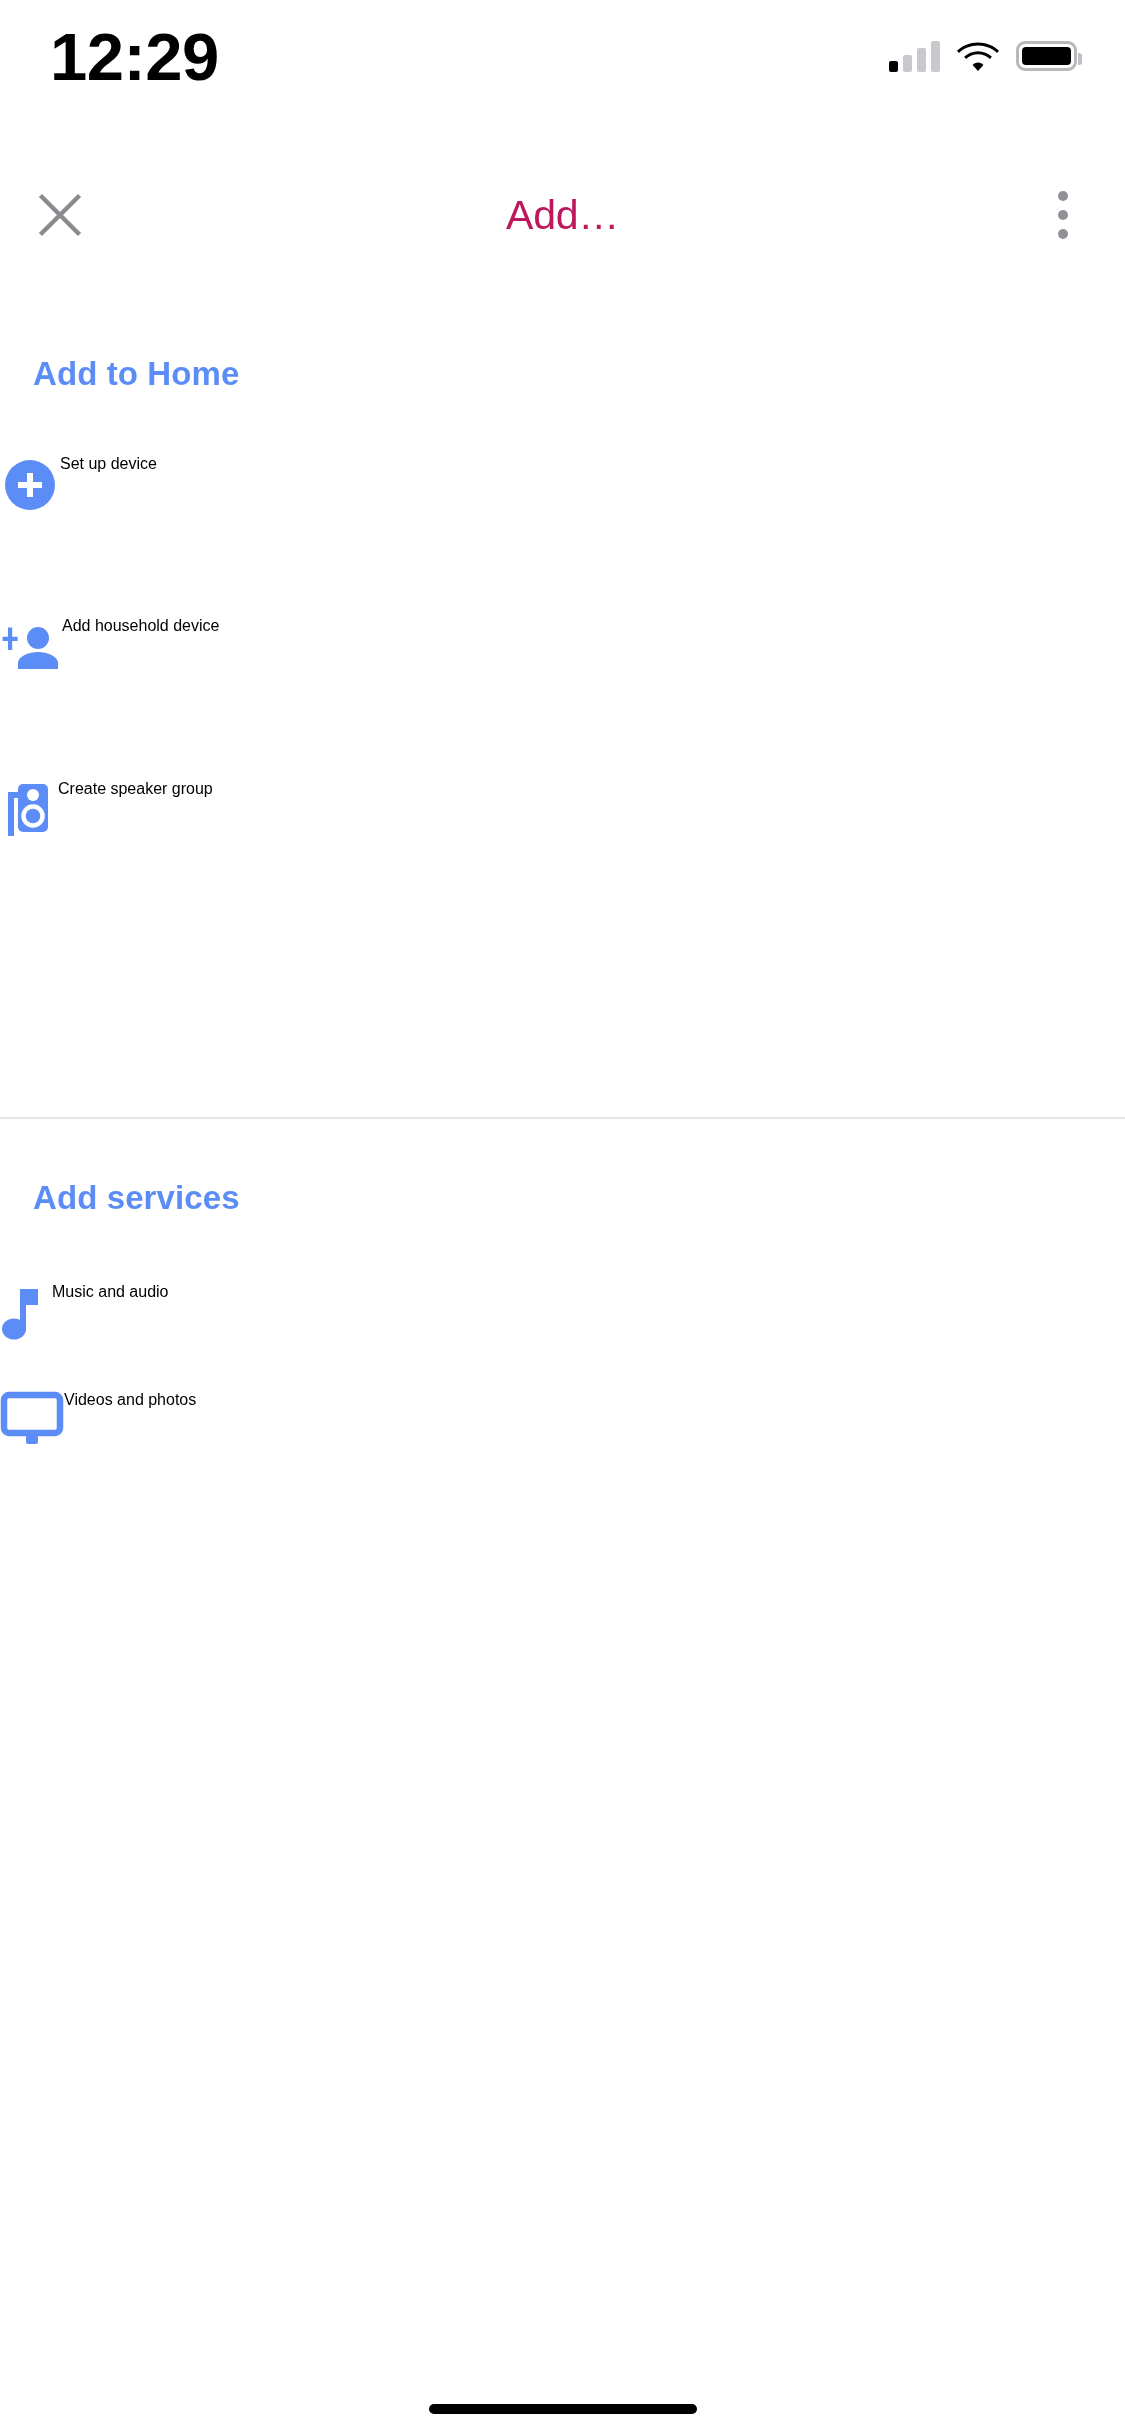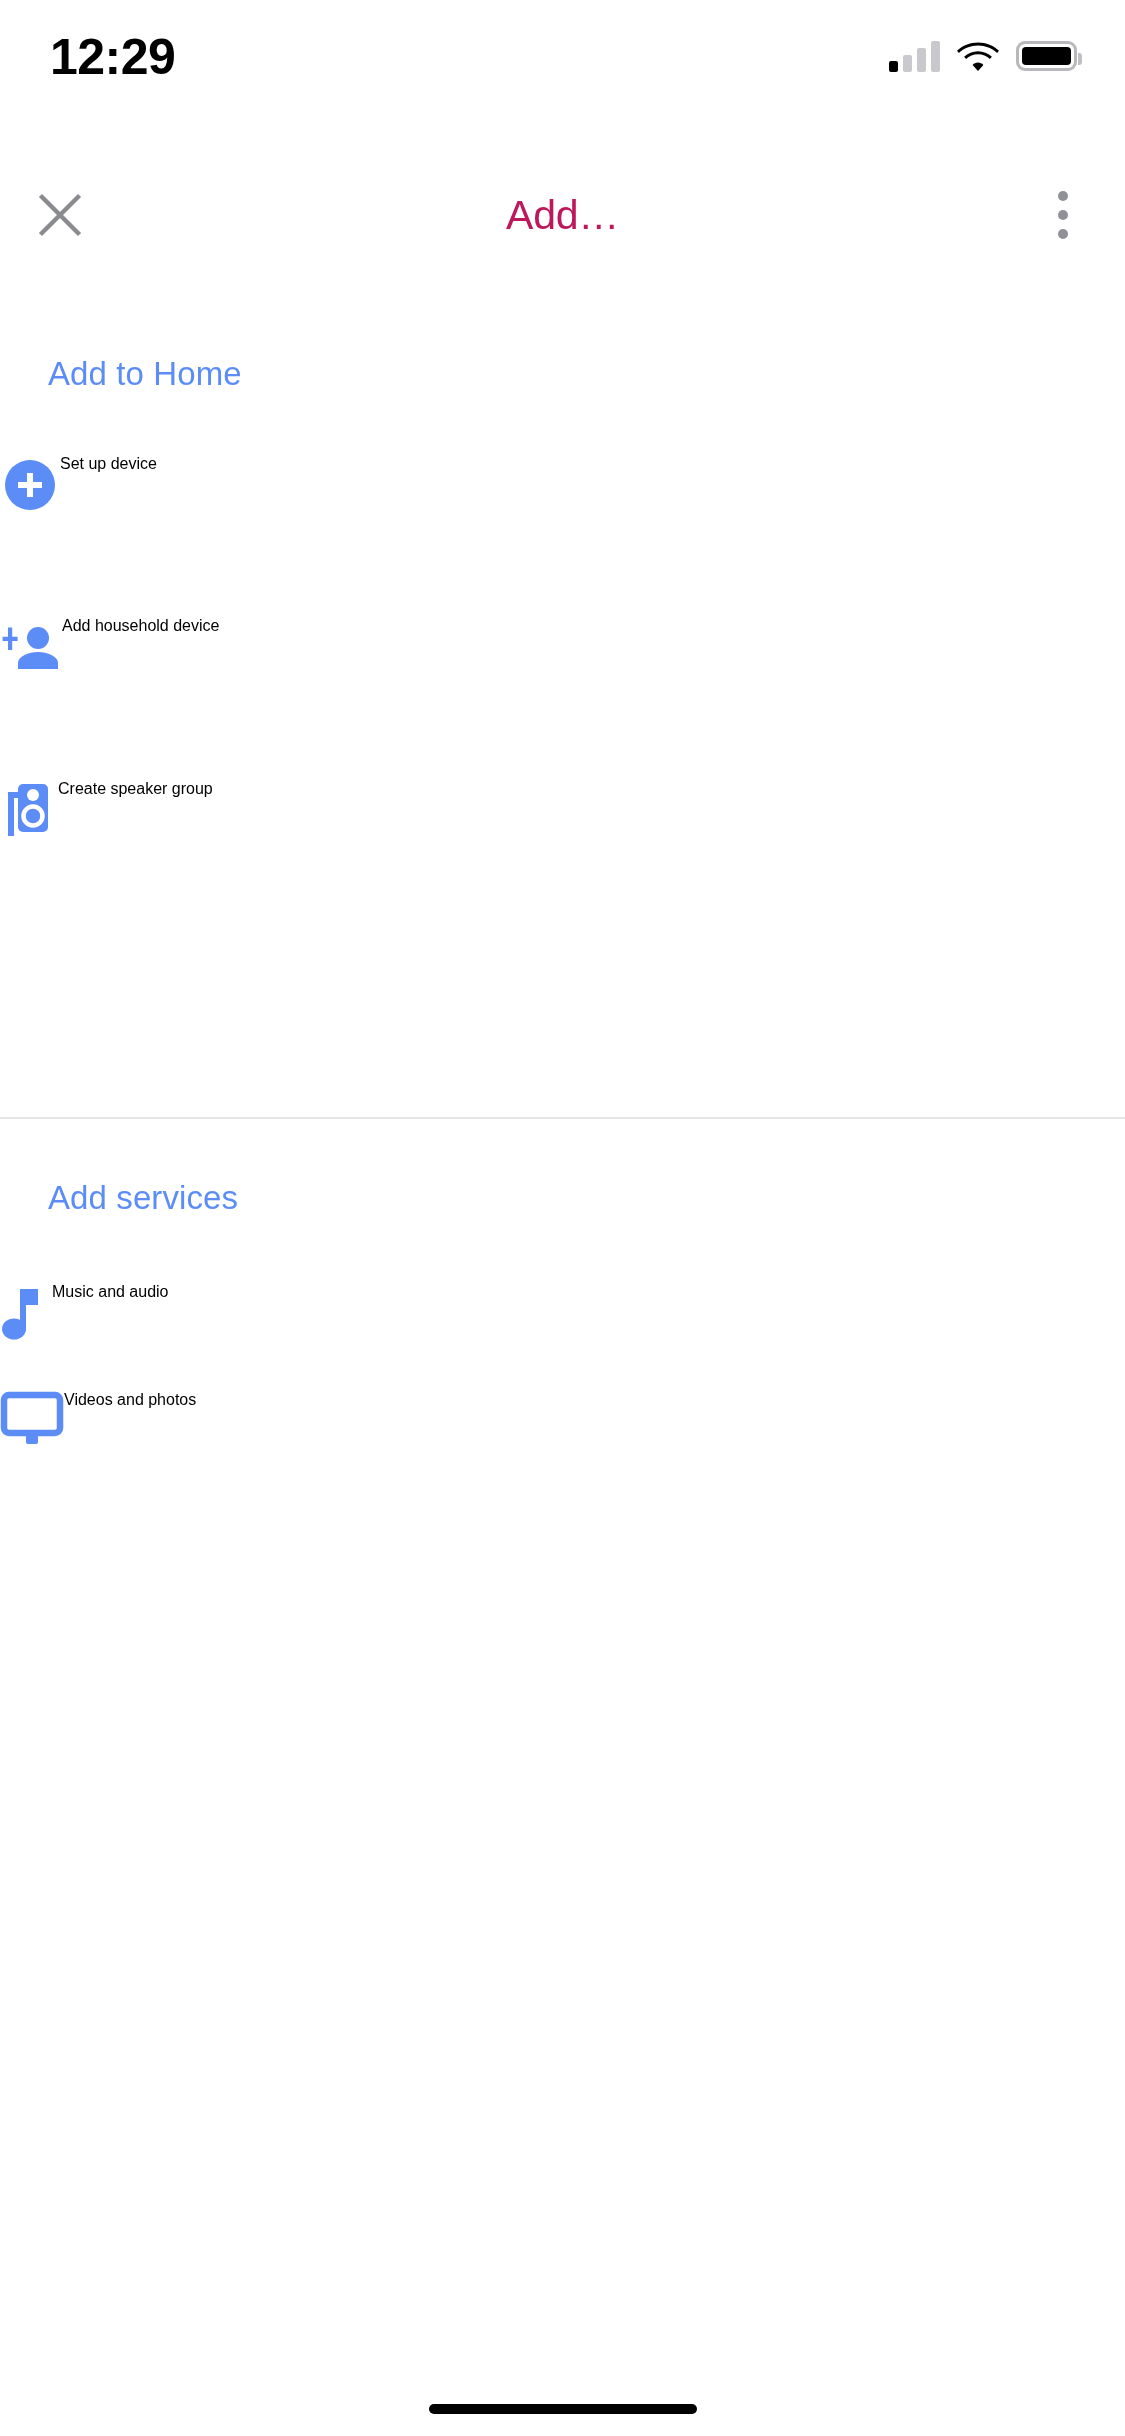--- a/index.html
+++ b/index.html
@@ -12,21 +12,21 @@
   }
   .screen { position:relative; width:1125px; height:2436px; background:#fff; }
 
   
   .statusbar {
     position:absolute; top:0; left:0; width:1125px; height:132px;
   }
   .status-time {
     position:absolute; left:50px; top:27px;
     width:200px; height:60px;
-    font-size:50px; font-weight:bold; color:#000;
+    font-size:67px; font-weight:bold; color:#000;
     letter-spacing:-0.5px; line-height:60px;
   }
   .status-right {
     position:absolute; right:48px; top:30px;
     height:52px; display:flex; align-items:center; gap:17px;
   }
   .cell-bars { display:flex; align-items:flex-end; gap:5px; height:32px; }
   .cell-bars i { display:block; width:9px; border-radius:2px; background:#c9c9cd; }
   .cell-bars i.b1 { height:11px; background:#000; }
   .cell-bars i.b2 { height:17px; }
@@ -59,23 +59,23 @@
   }
   .overflow-btn {
     position:absolute; right:24px; top:17px; width:76px; height:76px;
     display:flex; flex-direction:column; align-items:center; justify-content:center;
     gap:9px; cursor:pointer;
   }
   .overflow-btn b { display:block; width:10px; height:10px; border-radius:50%; background:#909196; }
 
   
   .section-title {
-    height:60px; padding-left:48px;
+    height:60px; padding-left:33px;
     display:flex; align-items:center;
-    font-size:33px; font-weight:normal; color:#5c8df6; letter-spacing:0.1px;
+    font-size:33px; font-weight:bold; color:#5c8df6; letter-spacing:0.1px;
   }
   #sec-home { position:absolute; top:344px; left:0; width:1125px; }
   #sec-services { position:absolute; top:1168px; left:0; width:954px; }
 
   .divider {
     position:absolute; top:1117px; left:0; width:1125px; height:2px;
     background:#e4e5e7;
   }
 
   

